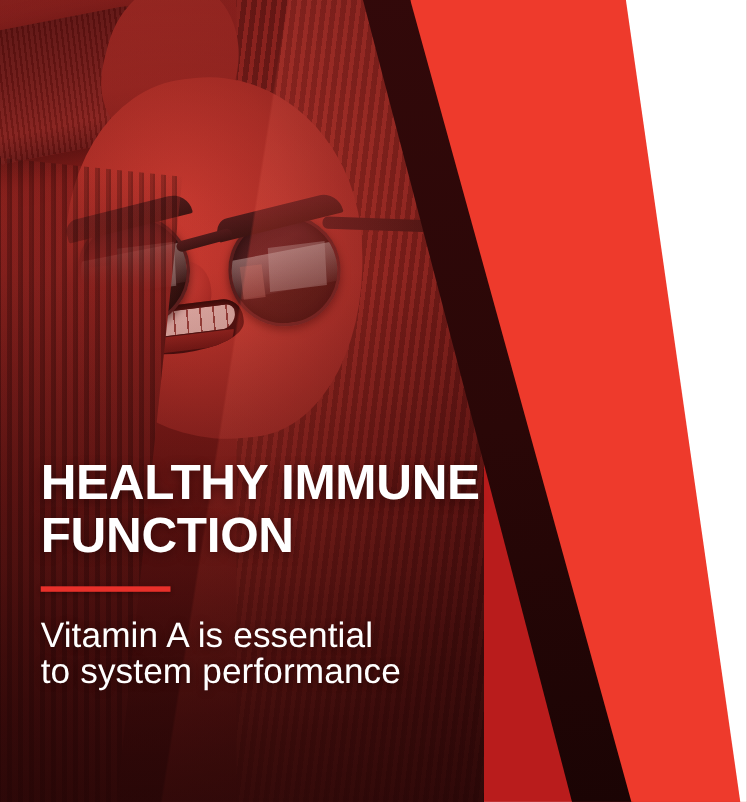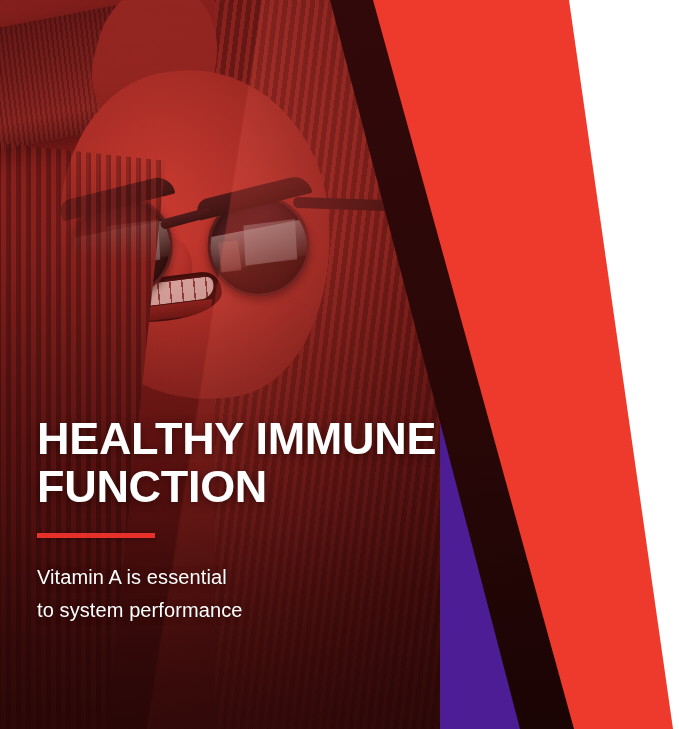--- a/index.html
+++ b/index.html
@@ -6,21 +6,21 @@
   html, body {
     margin: 0;
     padding: 0;
     background: #ffffff;
   }
   #stage {
     position: relative;
     width: 679px;
     height: 729px;
     overflow: hidden;
-    background: #4c1d95;
+    background: #b91c1c;
     font-family: "Liberation Sans", sans-serif;
   }
 
   
   .photo {
     position: absolute;
     left: 0; top: 0;
     width: 440px;
     height: 729px;
     overflow: hidden;
@@ -242,21 +242,21 @@
     height: 5px;
     background: #e8302a;
     box-shadow: 0 1px 4px rgba(0,0,0,.35);
   }
   .body {
     margin: 0;
     margin-top: 23px;
     color: #ffffff;
     font-family: "Liberation Sans", sans-serif;
     font-weight: 400;
-    font-size: 20px;
+    font-size: 32px;
     line-height: 33px;
     letter-spacing: 0.1px;
     text-shadow: 0 1px 7px rgba(30,4,4,.5);
   }
   .body .ln { display:block; white-space: nowrap; }
 </style>
 </head>
 <body>
 
 <div id="stage">

